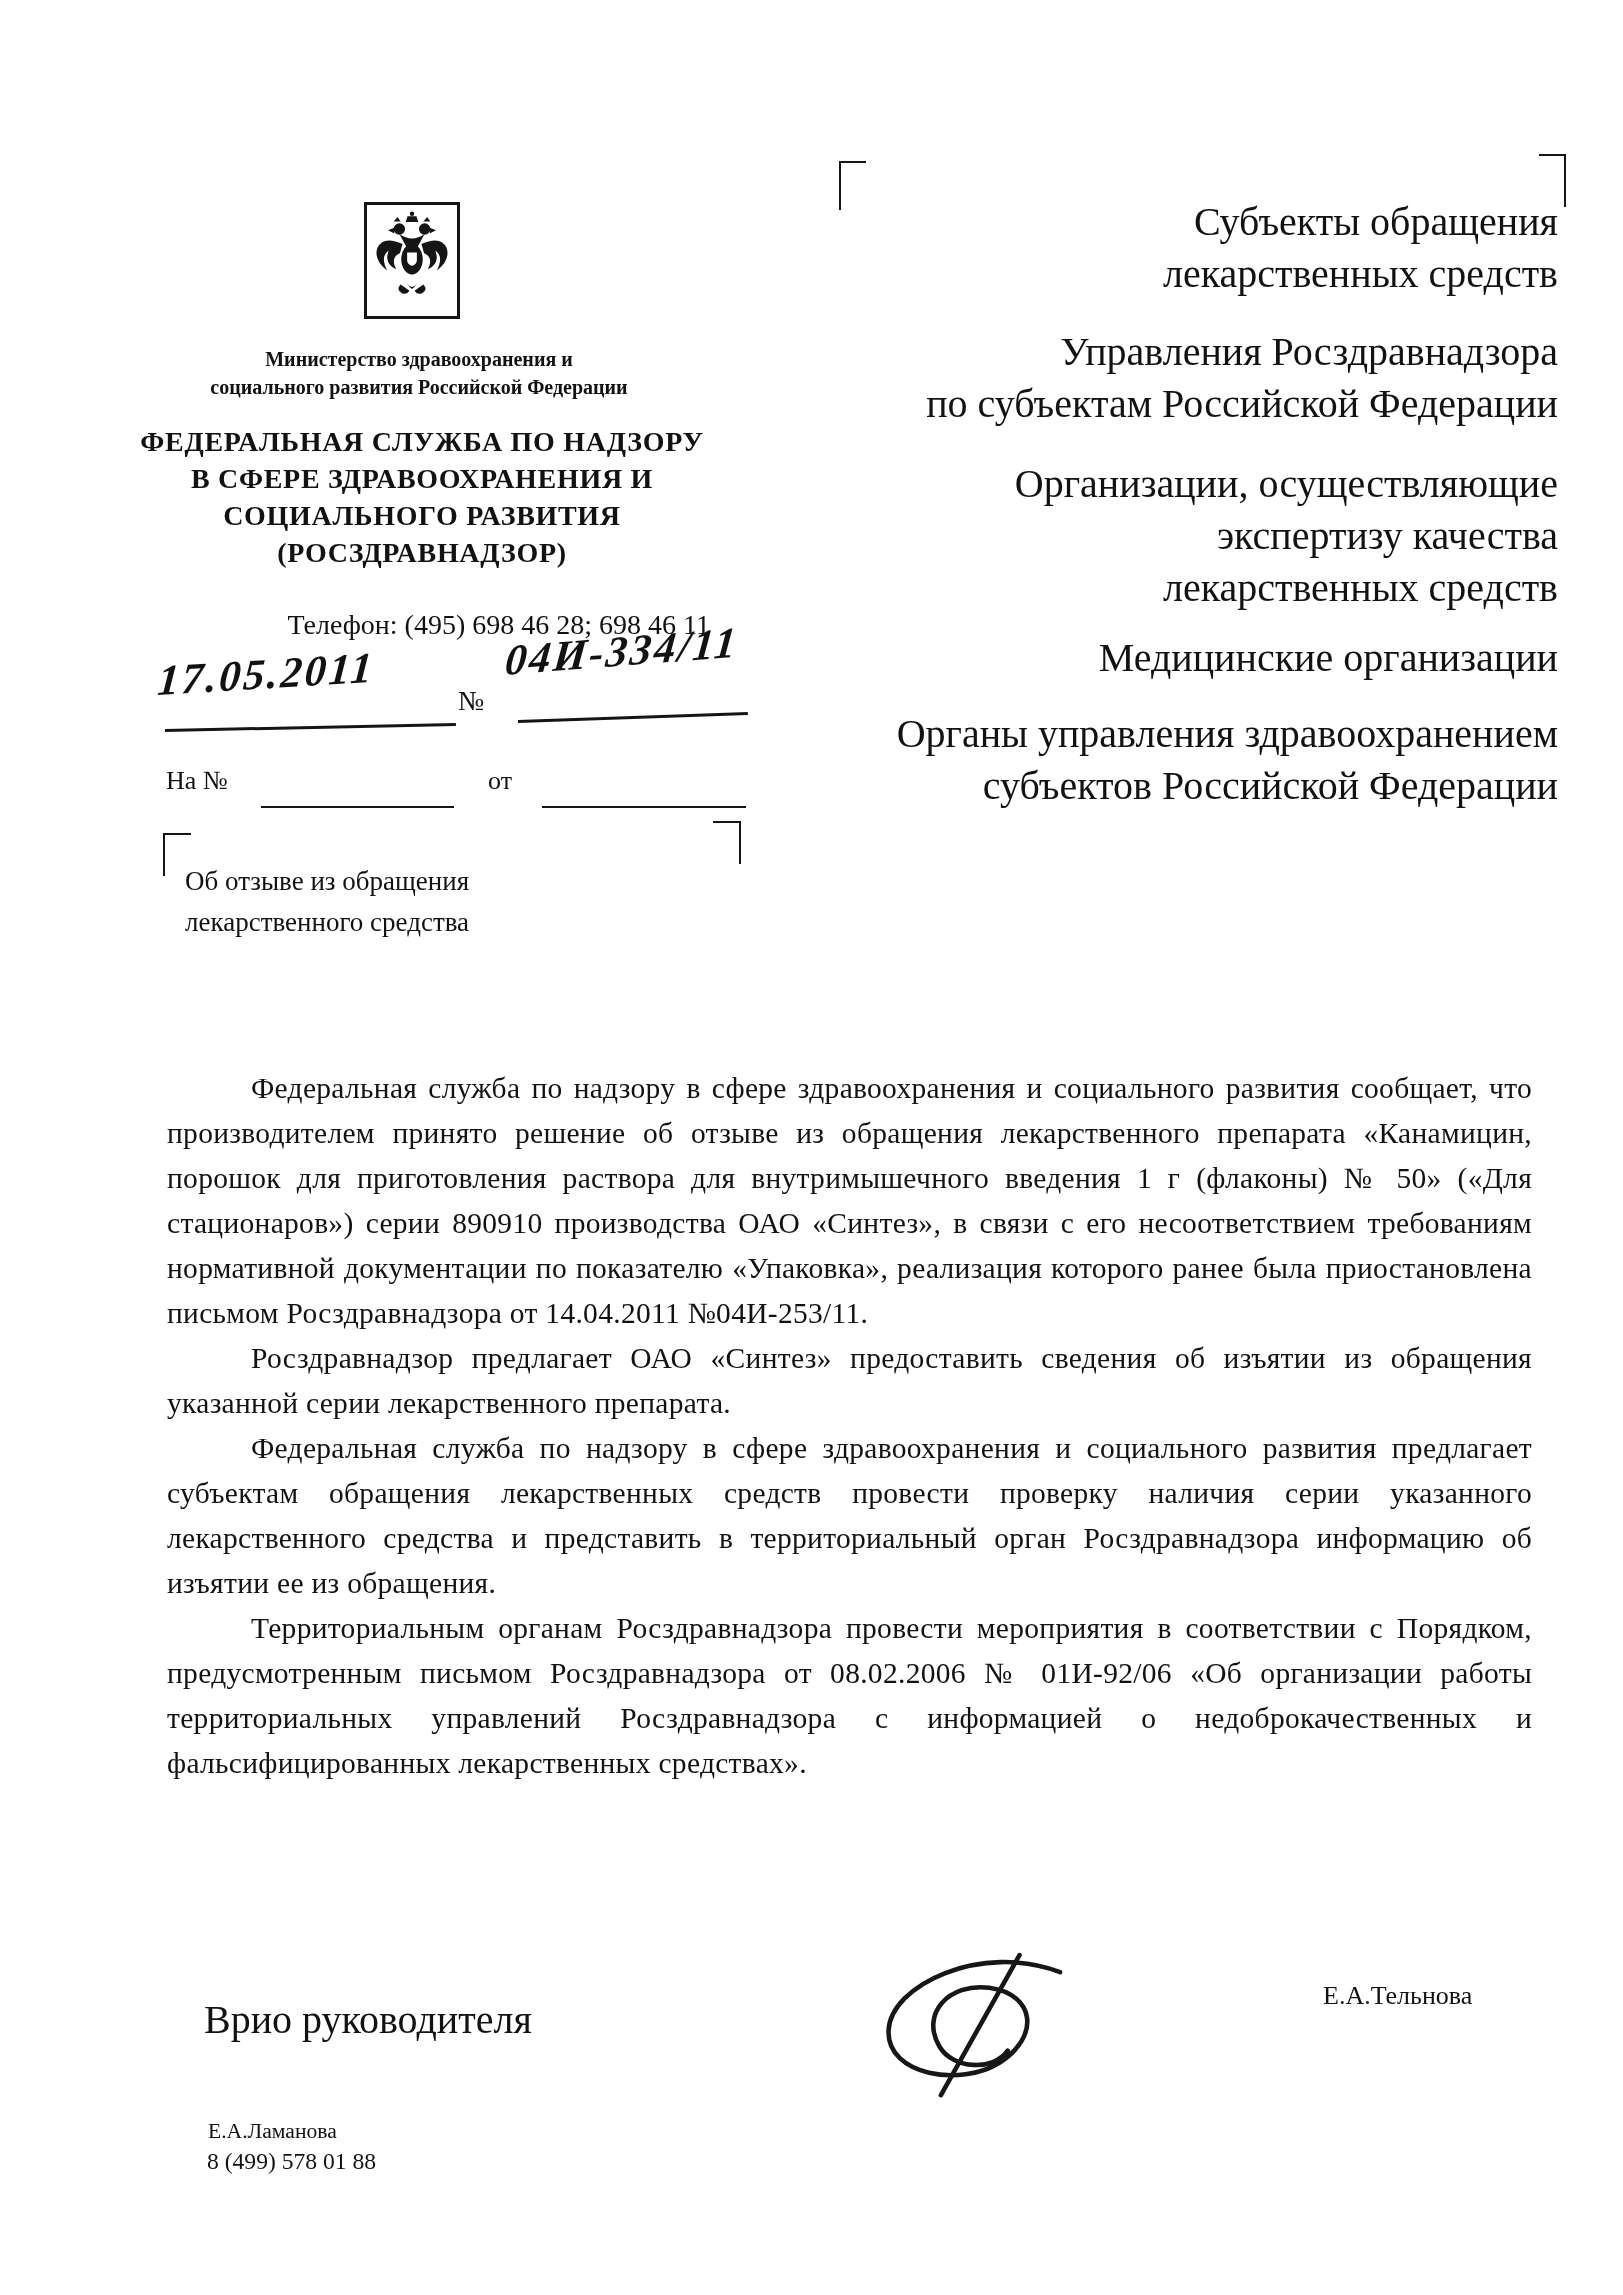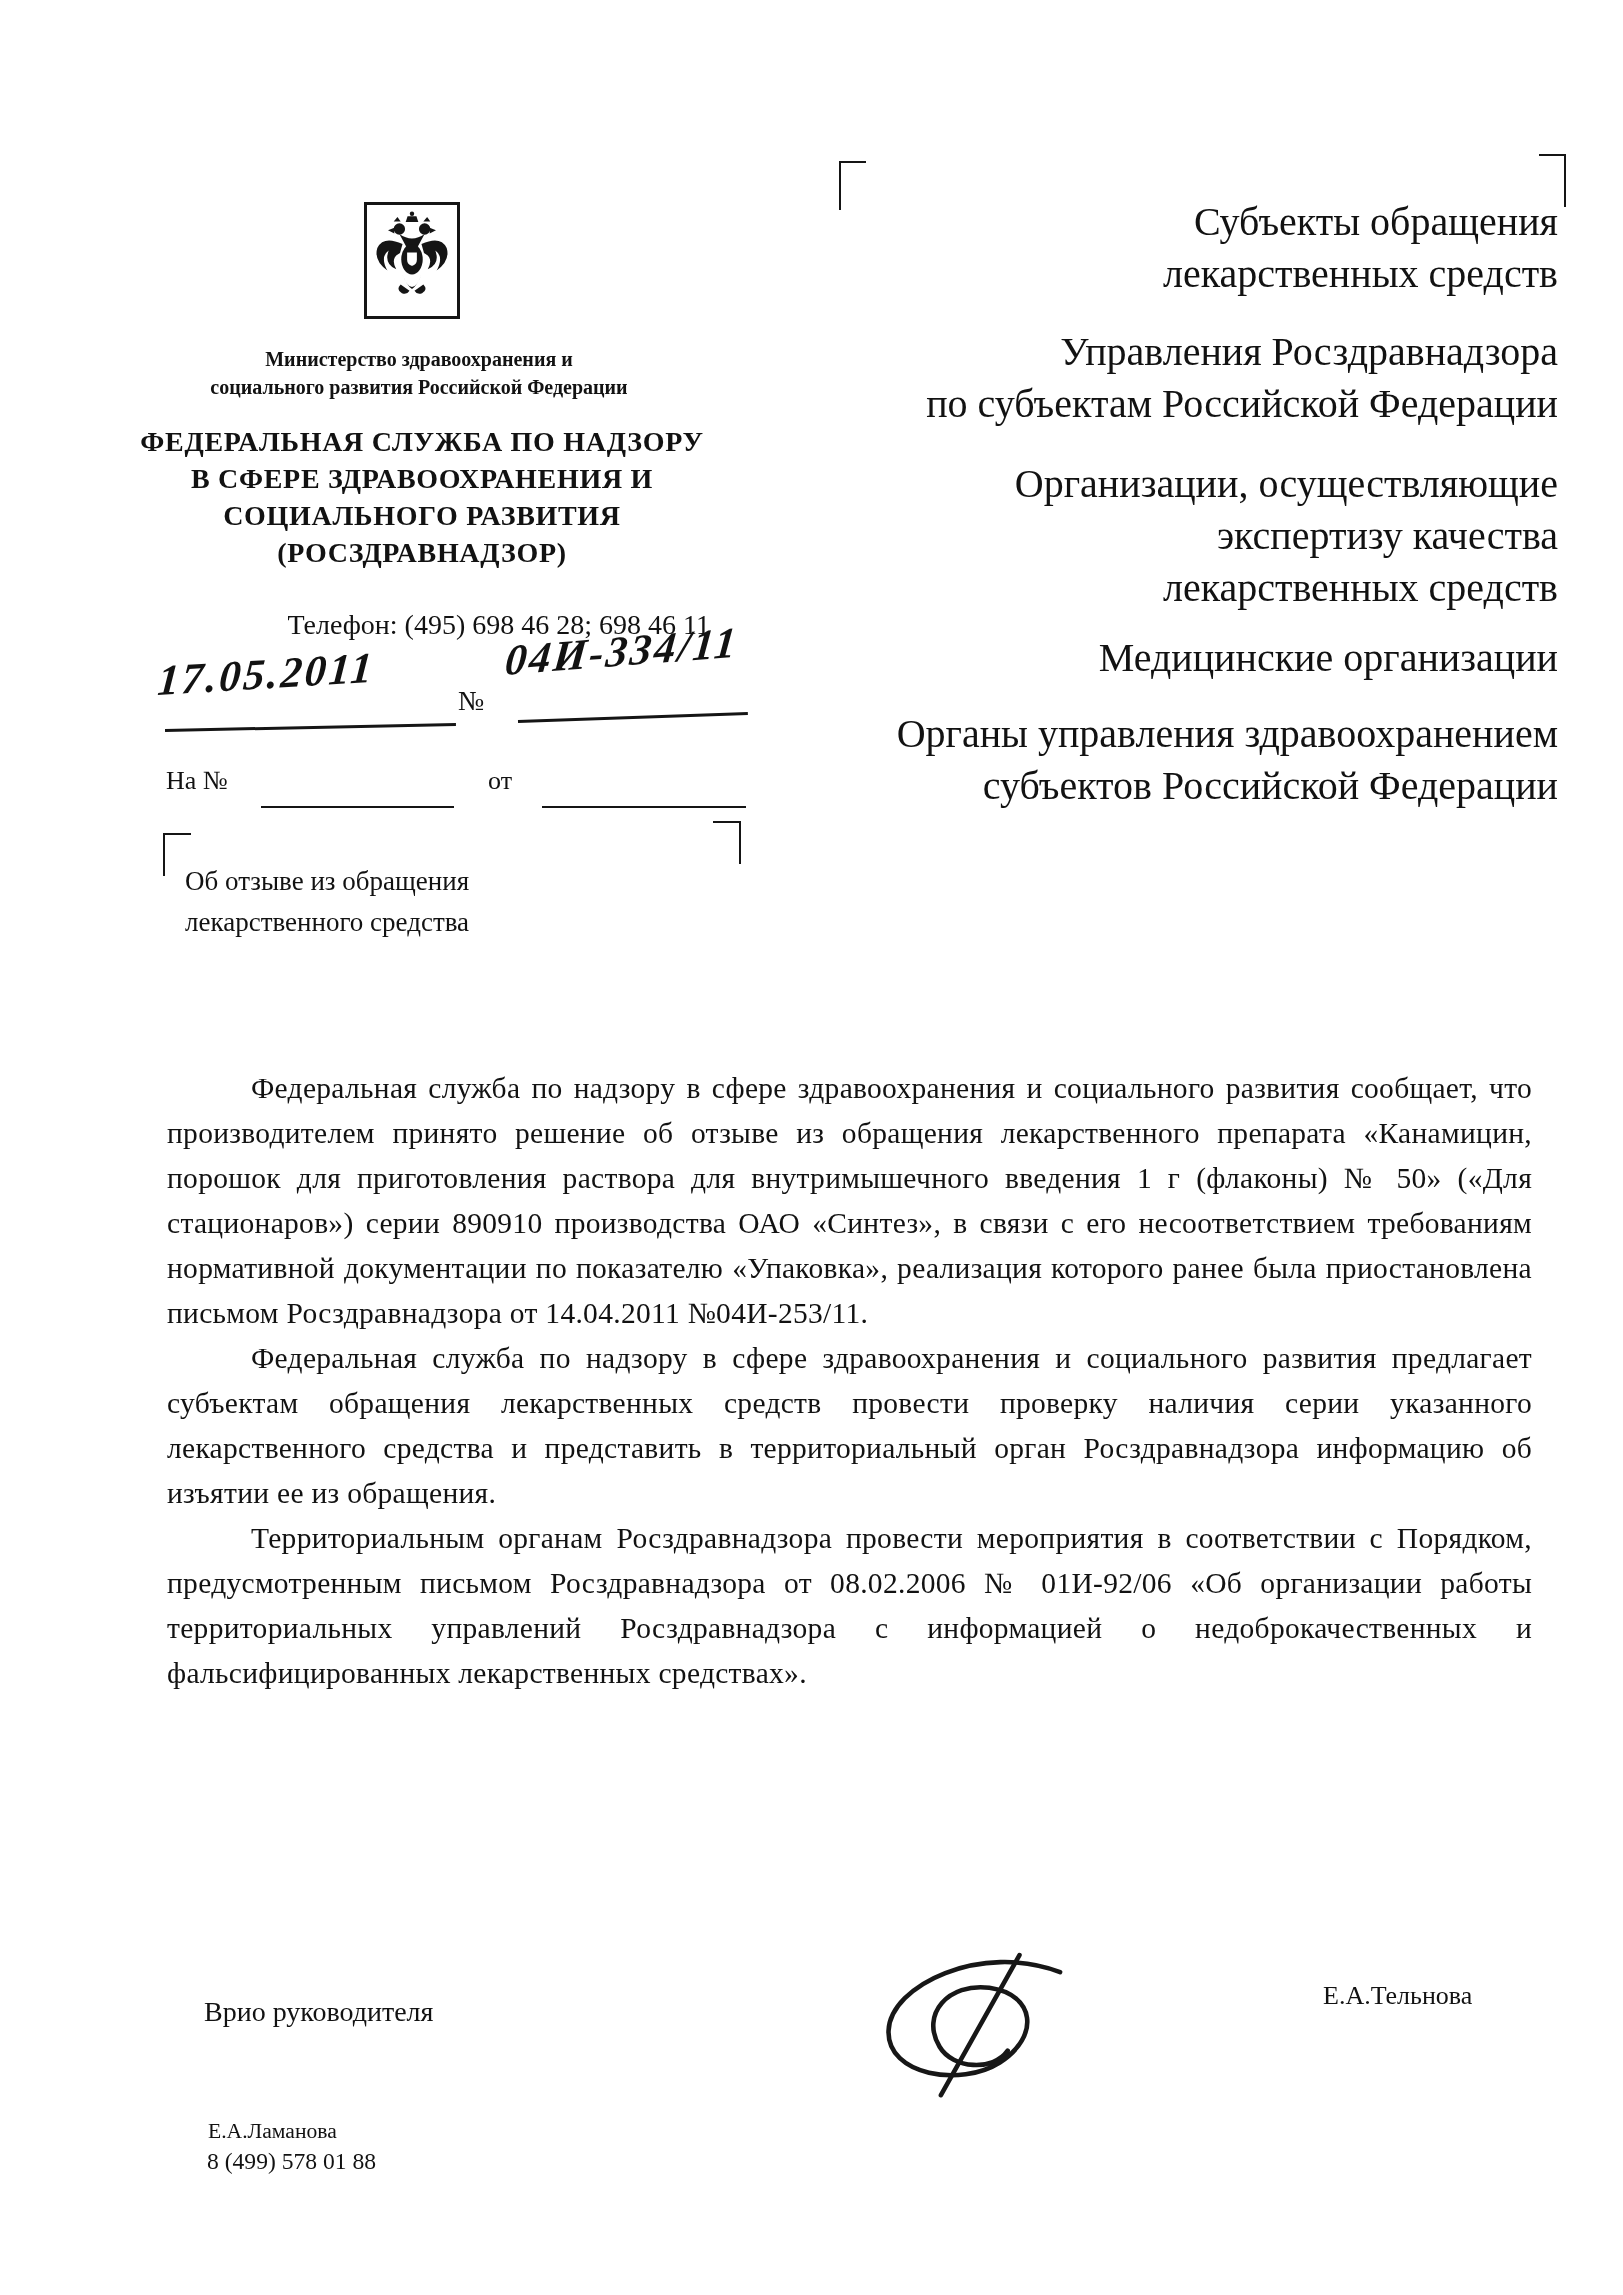--- a/index.html
+++ b/index.html
@@ -82,21 +82,21 @@
 
   
   .body-text{
     position:absolute;left:167px;top:1066px;width:1365px;
     font-size:29.5px;line-height:45px;text-align:justify;
     letter-spacing:0.3px;
   }
   .body-text p{margin:0;text-indent:84px;}
 
   
-  .sig-title{position:absolute;left:204px;top:1996px;font-size:28px;}
+  .sig-title{position:absolute;left:204px;top:1996px;font-size:40px;}
   .sig-name{position:absolute;left:1323px;top:1981px;font-size:26px;}
   .sig-scribble{position:absolute;left:844px;top:1947px;}
 
   
   .exec-name{position:absolute;left:208px;top:2119px;font-size:21.6px;}
   .exec-phone{position:absolute;left:207px;top:2148px;font-size:23.6px;}
 </style>
 </head>
 <body>
 
@@ -160,20 +160,21 @@
     <div class="recipient r2 pre">Организации, осуществляющие
 экспертизу качества
 лекарственных средств</div>
     <div class="recipient r3 pre">Медицинские организации</div>
     <div class="recipient r4 pre">Органы управления здравоохранением
 субъектов Российской Федерации</div>
   </div>
 
   <div class="body-text">
     <p>Федеральная служба по надзору в сфере здравоохранения и социального развития сообщает, что производителем принято решение об отзыве из обращения лекарственного препарата «Канамицин, порошок для приготовления раствора для внутримышечного введения 1 г (флаконы) № 50» («Для стационаров») серии 890910 производства ОАО «Синтез», в связи с его несоответствием требованиям нормативной документации по показателю «Упаковка», реализация которого ранее была приостановлена письмом Росздравнадзора от 14.04.2011 №04И-253/11.</p>
+    <p>Росздравнадзор предлагает ОАО «Синтез» предоставить сведения об изъятии из обращения указанной серии лекарственного препарата.</p>
     <p>Федеральная служба по надзору в сфере здравоохранения и социального развития предлагает субъектам обращения лекарственных средств провести проверку наличия серии указанного лекарственного средства и представить в территориальный орган Росздравнадзора информацию об изъятии ее из обращения.</p>
     <p>Территориальным органам Росздравнадзора провести мероприятия в соответствии с Порядком, предусмотренным письмом Росздравнадзора от 08.02.2006 № 01И-92/06 «Об организации работы территориальных управлений Росздравнадзора с информацией о недоброкачественных и фальсифицированных лекарственных средствах».</p>
   </div>
 
   <div class="sig-title">Врио руководителя</div>
   <svg class="sig-scribble" width="275" height="151" viewBox="0 0 420 230" xmlns="http://www.w3.org/2000/svg">
     <g fill="none" stroke="#171717" stroke-width="7" stroke-linecap="round">
       <path d="M330 38 C210 -8 70 58 68 128 C66 196 178 214 238 176 C300 136 292 72 222 62 C160 54 116 102 146 152 C166 186 228 190 250 158"></path>
       <path d="M268 12 L148 226"></path>
     </g>

